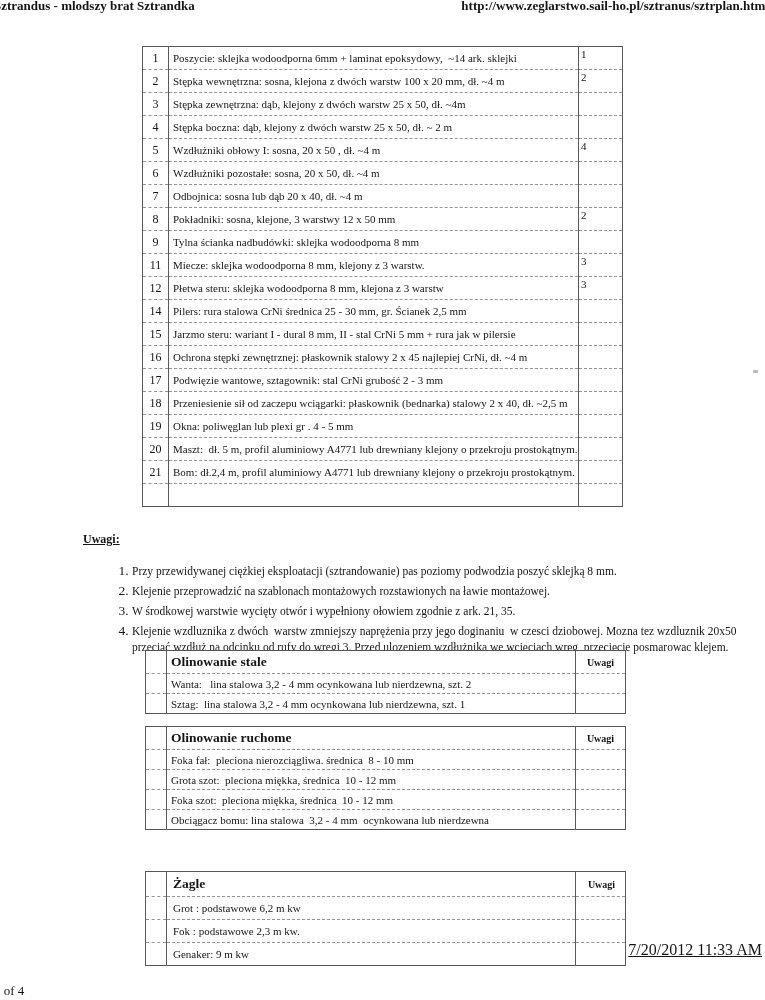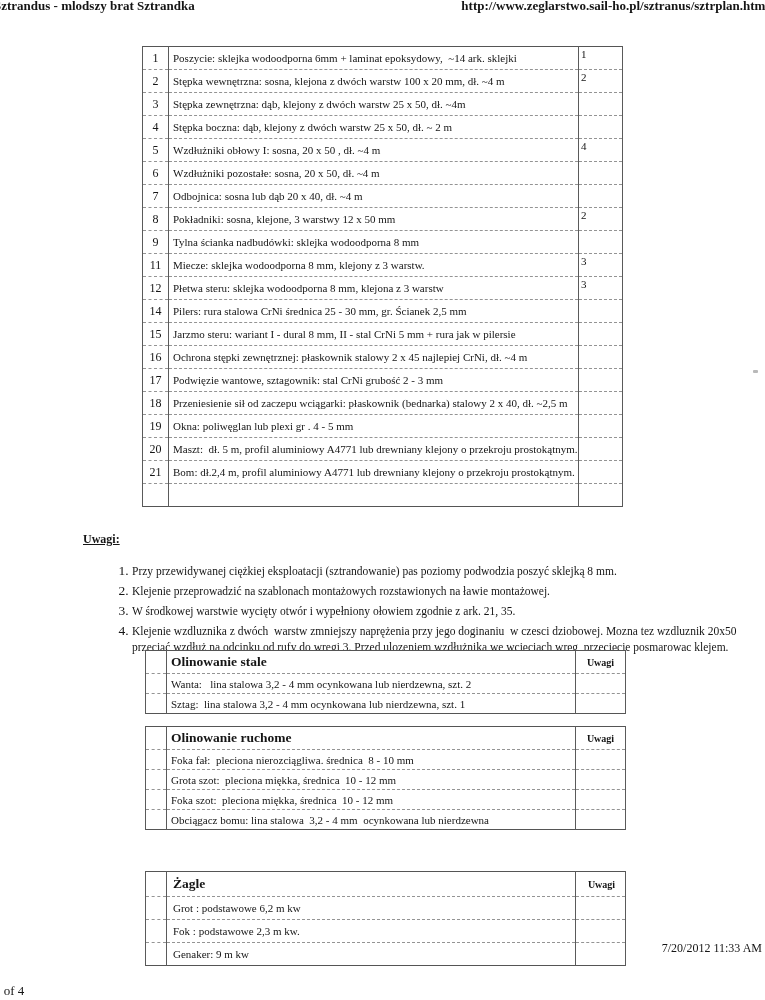--- a/index.html
+++ b/index.html
@@ -5,21 +5,21 @@
   html,body{margin:0;padding:0;}
   body{
     width:765px;height:1000px;position:relative;overflow:hidden;
     background:#ffffff;color:#151515;
     font-family:"Liberation Serif", serif;
   }
   
   .hdr-title{position:absolute;top:-2px;left:-6px;font-size:13px;font-weight:bold;white-space:nowrap;}
   .hdr-url{position:absolute;top:-2px;right:-4px;font-size:13px;font-weight:bold;white-space:nowrap;}
   .ftr-page{position:absolute;top:983px;left:-6px;font-size:13px;white-space:nowrap;}
-  .ftr-date{position:absolute;top:941px;right:3px;font-size:12px;white-space:nowrap;}
+  .ftr-date{position:absolute;top:941px;right:3px;font-size:16px;white-space:nowrap;text-decoration:underline;}
 
   
   table{border-collapse:collapse;table-layout:fixed;position:absolute;background:#fff;}
   td{
     border-left:1px solid #5a5a5a;border-right:1px solid #5a5a5a;
     border-top:1px dashed #949494;border-bottom:1px dashed #949494;
     padding:1px 4px;overflow:hidden;white-space:nowrap;
     font-size:11px;vertical-align:middle;
   }
   table{border:1px solid #555;}

